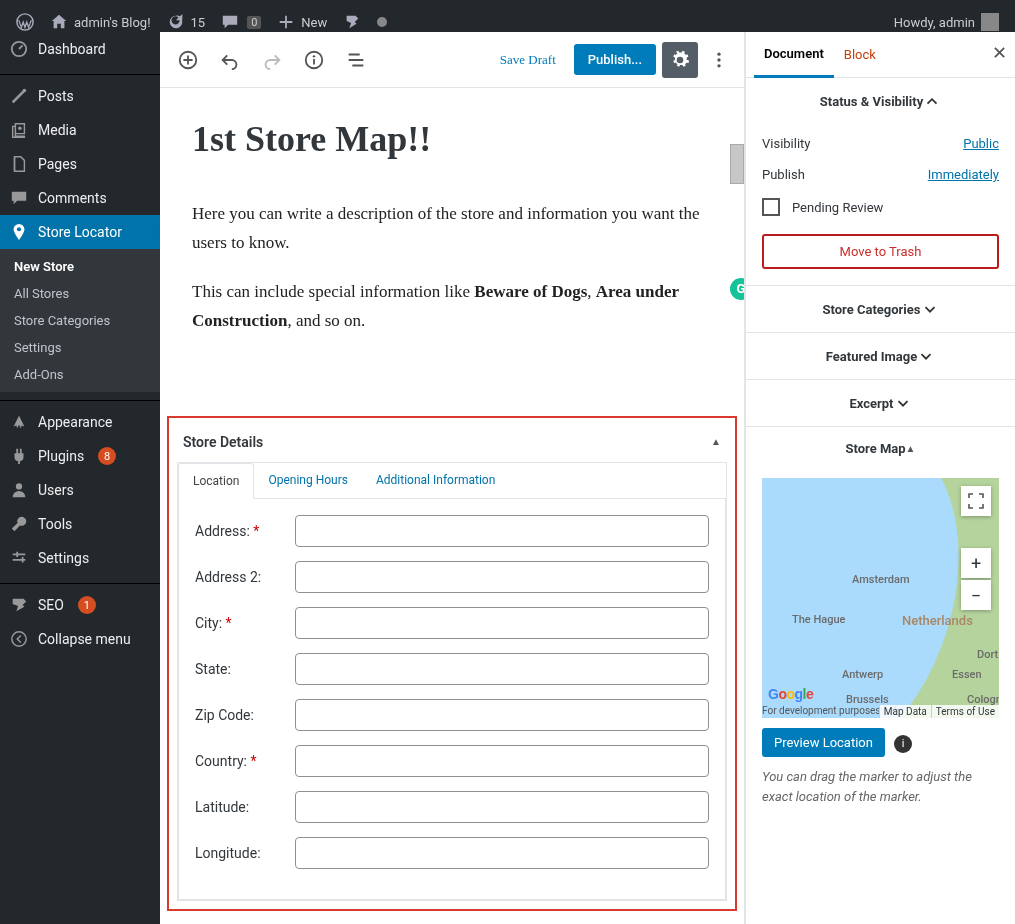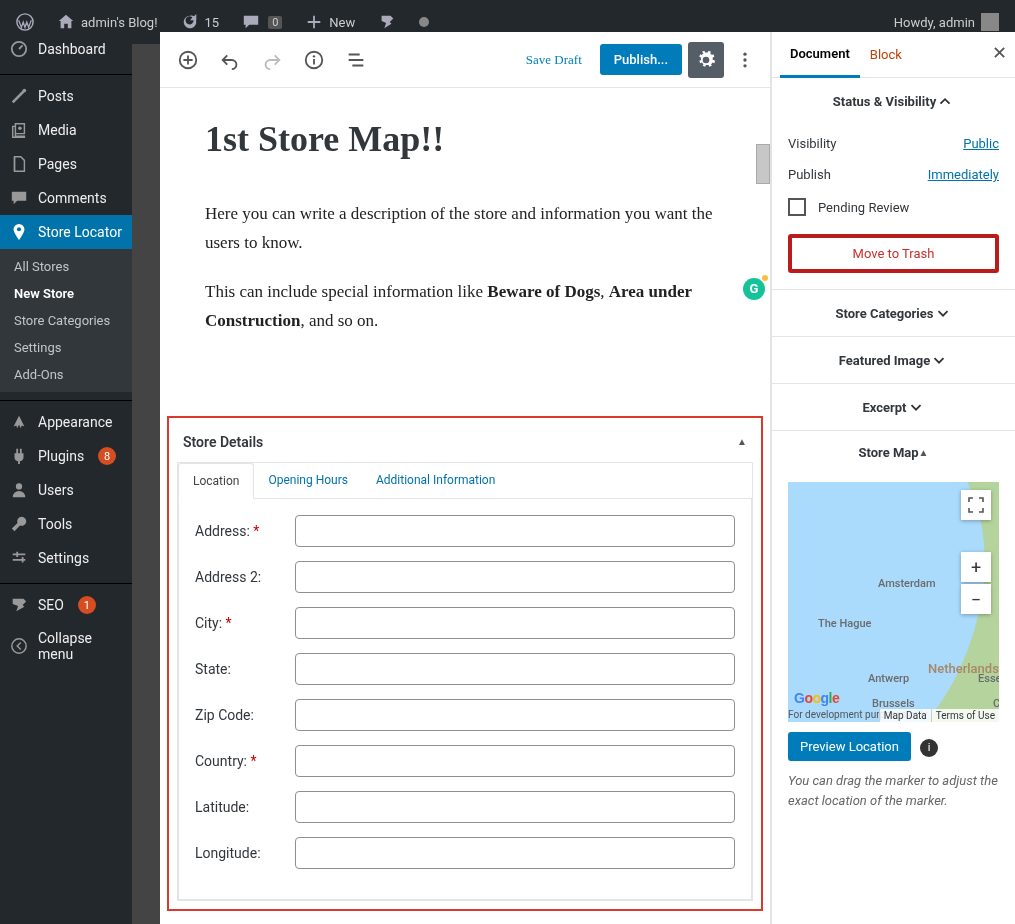--- a/index.html
+++ b/index.html
@@ -13,30 +13,30 @@
     --wp-panel: #ffffff;
     --wp-body: #f1f1f1;
     --wp-text: #32373c;
     --wp-red: #c9302c;
   }
   * { box-sizing: border-box; }
   html, body { margin:0; padding:0; font-family:-apple-system,BlinkMacSystemFont,"Segoe UI",Roboto,Oxygen-Sans,Ubuntu,sans-serif; font-size:13px; color:var(--wp-text); background:#444; }
   body { width:1015px; height:924px; overflow:hidden; position:relative; }
 
   
-  .adminbar { height:44px; background:var(--wp-dark); color:#ccc; display:flex; align-items:center; padding:0 8px; font-size:13px;gap:7px; }
+  .adminbar { height:44px; background:var(--wp-dark); color:#ccc; display:flex; align-items:center; padding:0 8px; font-size:13px; }
   .adminbar .ab-item { display:flex; align-items:center; padding:0 8px; gap:6px; cursor:pointer; }
   .adminbar .ab-item svg { width:18px; height:18px; fill:#aab; }
   .adminbar .spacer { flex:1; }
   .adminbar .avatar { width:18px; height:18px; background:#888; }
   .adminbar .speech-badge { background:#555; color:#ccc; font-size:11px; padding:0 4px; border-radius:2px; margin-left:2px; }
   .adminbar .dot { width:10px; height:10px; border-radius:50%; background:#888; }
 
   
-  .adminmenu { position:absolute; top:32px; left:0; bottom:0; width:132px; background:var(--wp-dark); color:#eee; overflow:hidden; }
+  .adminmenu { position:absolute; top:32px; left:0; bottom:0; width:160px; background:var(--wp-dark); color:#eee; overflow:hidden; }
   .menu-item { display:flex; align-items:center; gap:10px; padding:8px 10px; color:#eee; cursor:pointer; position:relative; font-size:14px; }
   .menu-item.top { font-weight:400; }
   .menu-item svg { width:18px; height:18px; fill:#999; flex:0 0 18px; }
   .menu-sep { height:5px; background:transparent; border-bottom:1px solid #000; margin:4px 0; }
   .menu-item.current { background:var(--wp-blue); color:#fff; }
   .menu-item.current svg { fill:#fff; }
   .menu-item.current::after { content:""; position:absolute; right:-8px; top:50%; transform:translateY(-50%); border:8px solid transparent; border-left-color:var(--wp-blue); }
   .submenu { background:var(--wp-dark2); padding:4px 0; }
   .submenu .sub-item { padding:6px 12px 6px 14px; color:#bfc5ca; font-size:13px; cursor:pointer; }
   .submenu .sub-item.current { color:#fff; font-weight:600; }
@@ -76,42 +76,42 @@
   .tabs { display:flex; border-bottom:1px solid var(--wp-border); }
   .tab { padding:10px 14px; cursor:pointer; color:var(--wp-blue-link); font-size:12px; }
   .tab.active { border:1px solid var(--wp-border); border-bottom:1px solid #fff; border-top-left-radius:3px; border-top-right-radius:3px; margin-bottom:-1px; color:#444; background:#fff; }
   .form { padding:16px; border:1px solid var(--wp-border); border-top:none; }
   .form-row { display:flex; align-items:center; margin-bottom:14px; }
   .form-row label { width:100px; font-size:14px; }
   .form-row .req { color:#c00; }
   .form-row input { flex:1; height:32px; border:1px solid #8c8f94; border-radius:4px; padding:0 8px; font-size:14px; }
 
   
-  .rsidebar { width:244px; background:#fff; border-left:1px solid var(--wp-border); display:flex; flex-direction:column; }
+  .rsidebar { width:270px; background:#fff; border-left:1px solid var(--wp-border); display:flex; flex-direction:column; }
   .rtabs { display:flex; align-items:center; border-bottom:1px solid var(--wp-border); position:relative; padding:0 8px; }
   .rtab { padding:14px 10px; font-size:13px; color:#c2410c; cursor:pointer; }
   .rtab.active { color:#000; font-weight:600; border-bottom:3px solid var(--wp-blue-bright); margin-bottom:-1px; }
   .rtabs .close { position:absolute; right:8px; top:10px; cursor:pointer; font-size:18px; color:#555; }
 
   .panel { border-bottom:1px solid var(--wp-border); }
   .panel-head { display:flex; align-items:center; justify-content:center; padding:14px 16px; cursor:pointer; }
   .panel-head h3 { margin:0; font-size:13px; font-weight:700; }
   .panel-head .chev { width:18px; height:18px; }
   .panel-body { padding:4px 16px 16px; }
   .kv { display:flex; justify-content:space-between; align-items:center; padding:8px 0; font-size:13px; }
   .kv a { color:var(--wp-blue-link); text-decoration:underline; cursor:pointer; }
   .chk-row { display:flex; align-items:center; gap:12px; padding:8px 0; }
   .chk { width:18px; height:18px; border:2px solid #555; }
-  .btn-trash { display:block; width:100%; text-align:center; padding:8px 0; color:var(--wp-red); border:4px solid #b91c1c; border-radius:3px; cursor:pointer; margin-top:10px; }
+  .btn-trash { display:block; width:100%; text-align:center; padding:8px 0; color:var(--wp-red); border:2px solid #b91c1c; border-radius:3px; cursor:pointer; margin-top:10px; }
 
   .map-wrap { position:relative; height:240px; margin:4px 0 10px; overflow:hidden; }
   .map-bg { position:absolute; inset:0; background:#b5d49d; }
   .map-sea { position:absolute; left:-60px; top:-60px; width:250px; height:360px; background:#aadafc; transform:rotate(25deg); border-radius:40% 60% 50% 50%; }
   .map-label { position:absolute; font-size:11px; color:#6b6b6b; font-weight:500; white-space:nowrap; }
-  .map-label.country { font-size:13px; color:#a88766;margin-top:44px; }
+  .map-label.country { font-size:13px; color:#a88766; }
   .map-ctrl { position:absolute; right:8px; background:#fff; width:30px; height:30px; display:flex; align-items:center; justify-content:center; box-shadow:0 1px 4px rgba(0,0,0,.3); cursor:pointer; font-size:18px; }
   .map-attrib { position:absolute; bottom:0; right:0; display:flex; }
   .map-attrib span { background:rgba(255,255,255,.85); font-size:10px; padding:1px 4px; border-left:1px solid #ccc; }
   .map-devwarn { position:absolute; left:0; bottom:2px; font-size:10px; color:#555; }
   .map-logo { position:absolute; left:6px; bottom:16px; font-family:Arial,sans-serif; font-weight:700; font-size:14px; letter-spacing:-0.5px; }
   .map-logo .g1{color:#4285F4}.map-logo .g2{color:#EA4335}.map-logo .g3{color:#FBBC05}.map-logo .g4{color:#4285F4}.map-logo .g5{color:#34A853}.map-logo .g6{color:#EA4335}
 
   .btn-prevloc { background:var(--wp-blue-bright); color:#fff; padding:7px 12px; border-radius:3px; cursor:pointer; display:inline-block; }
   .info-ico { display:inline-flex; width:18px; height:18px; border-radius:50%; background:#333; color:#fff; align-items:center; justify-content:center; font-size:11px; margin-left:6px; vertical-align:middle; }
   .hint { font-style:italic; color:#666; font-size:13px; margin-top:10px; line-height:1.5; }
@@ -205,22 +205,22 @@
       <span>Comments</span>
     </div>
   <div class="menu-item top current">
       <svg viewBox="0 0 20 20">
         <path d="M10 1a6 6 0 0 1 6 6c0 4-6 12-6 12S4 11 4 7a6 6 0 0 1 6-6z"></path>
         <circle cx="10" cy="7" r="2.3" fill="#0073aa"></circle>
       </svg>
       <span>Store Locator</span>
     </div>
   <div class="submenu">
+    <div class="sub-item current">New Store</div>
     <div class="sub-item">All Stores</div>
-    <div class="sub-item current">New Store</div>
     <div class="sub-item">Store Categories</div>
     <div class="sub-item">Settings</div>
     <div class="sub-item">Add-Ons</div>
   </div>
   <div class="menu-sep"></div>
   <div class="menu-item top">
       <svg viewBox="0 0 20 20">
         <path d="M4 15l6-12 6 12-3-1-1 3-2-4-2 4-1-3z"></path>
       </svg>
       <span>Appearance</span>

